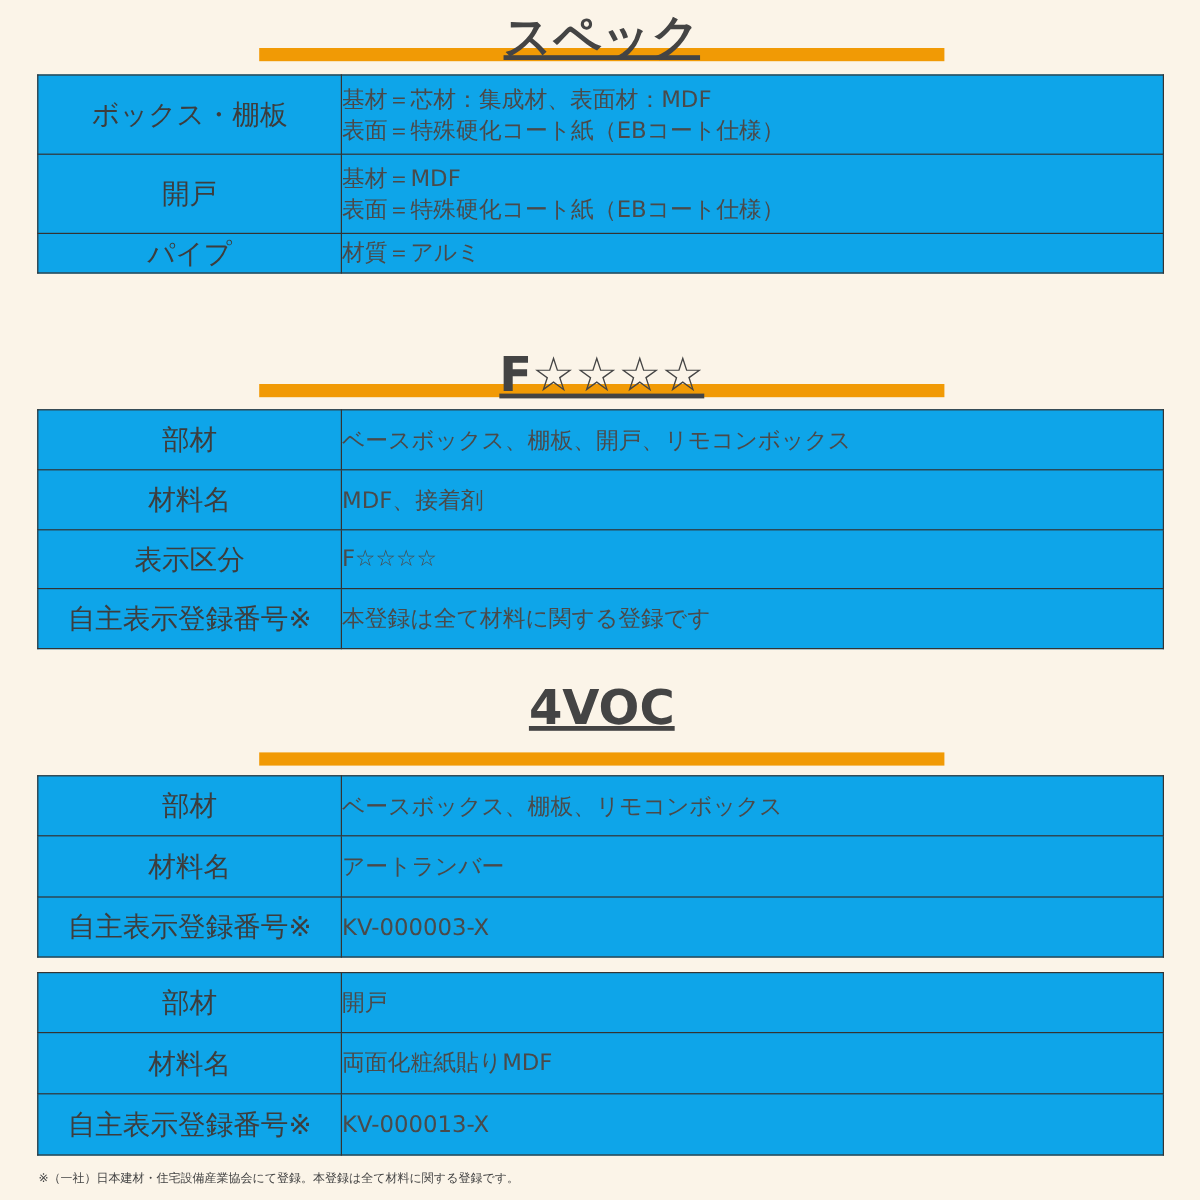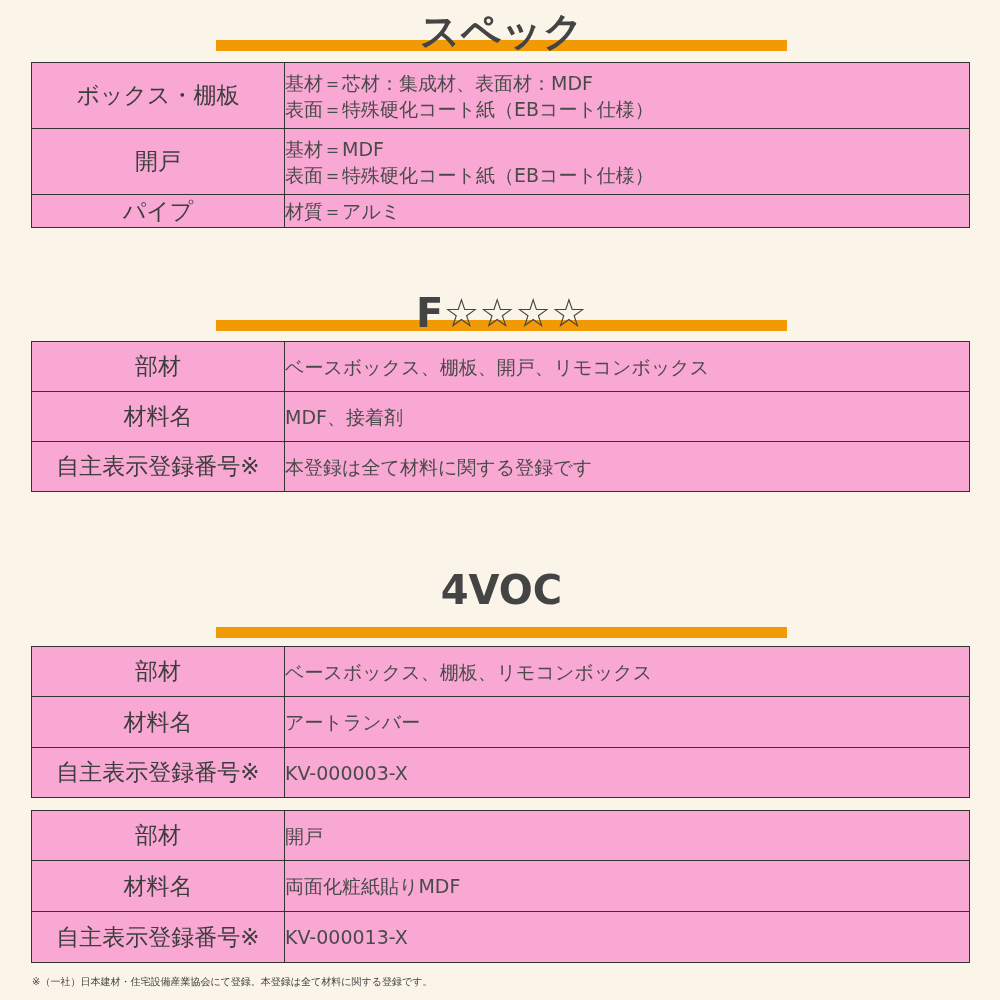--- a/index.html
+++ b/index.html
@@ -11,24 +11,24 @@
     position:relative;
   }
   .section-title {
     position:absolute; left:216px; width:571px; text-align:center;
     font-size:40px; font-weight:bold; color:#444;
   }
   .title-bar {
     position:absolute; left:216px; width:571px; height:11px;
     background:#f19a05;
   }
-  .title-text { position:relative; z-index:2; line-height:1; }
+  .title-text { position:relative; z-index:2; line-height:1;text-decoration:underline; }
   table.spec {
     position:absolute; left:31px; width:939px;
-    border-collapse:collapse; background:#f9a8d4;
+    border-collapse:collapse; background:#0ea5e9;
     border:1.5px solid #333;
   }
   table.spec td {
     border:1.5px solid #333;
     padding:0;
     vertical-align:middle;
   }
   td.label {
     width:252px; text-align:center; font-size:23px; color:#3d3d3d;
   }
@@ -78,20 +78,24 @@
 <table class="spec" style="top:341px;">
   <tbody>
       <tr style="height:50px;">
     <td class="label">部材</td>
     <td class="value">ベースボックス、棚板、開戸、リモコンボックス</td>
   </tr>
   <tr style="height:50px;">
     <td class="label">材料名</td>
     <td class="value">MDF、接着剤</td>
   </tr>
+  <tr style="height:49px;">
+    <td class="label">表示区分</td>
+    <td class="value">F☆☆☆☆</td>
+  </tr>
   <tr style="height:50px;">
     <td class="label">自主表示登録番号※</td>
     <td class="value">本登録は全て材料に関する登録です</td>
   </tr>
 </tbody>
   </table>
 
 <div class="title-bar" style="top:627px;"></div>
 <div class="section-title" style="top:567px;">
   <span class="title-text">4VOC</span>

